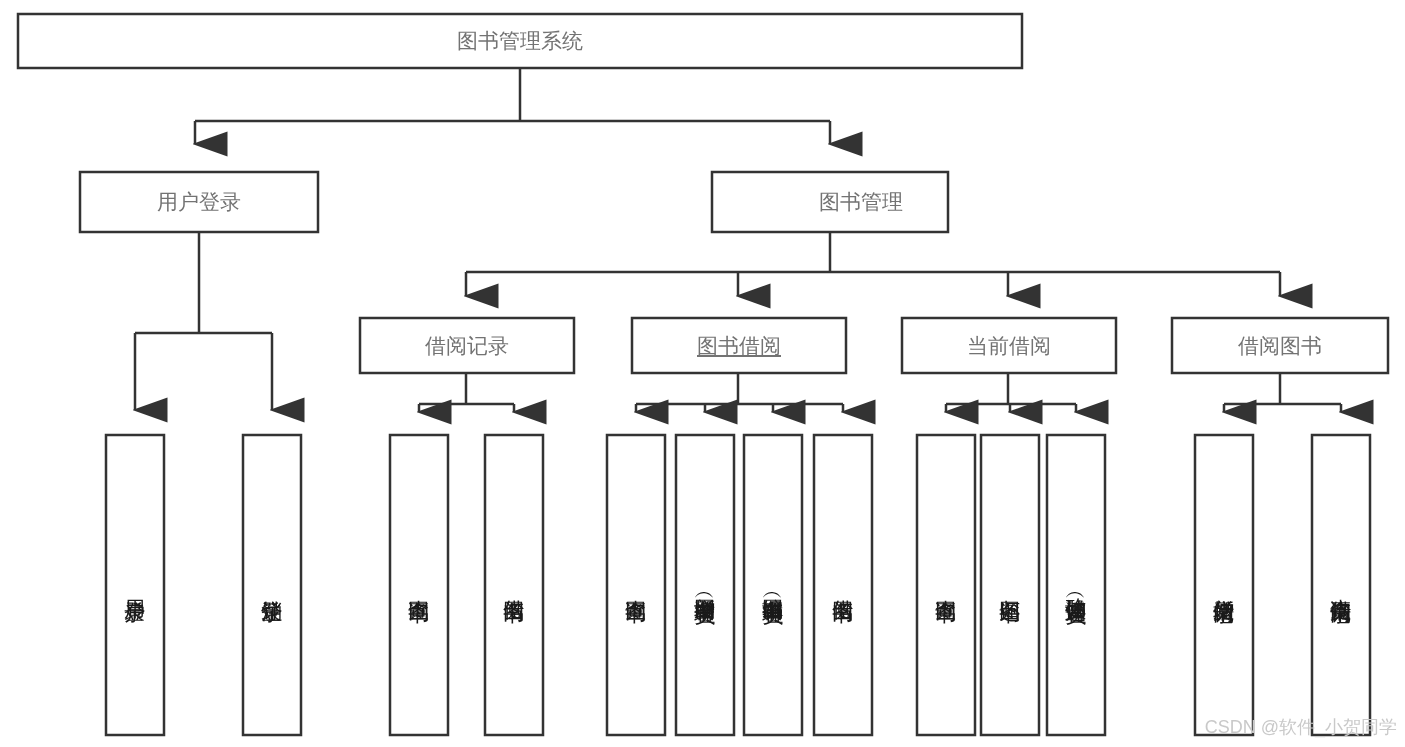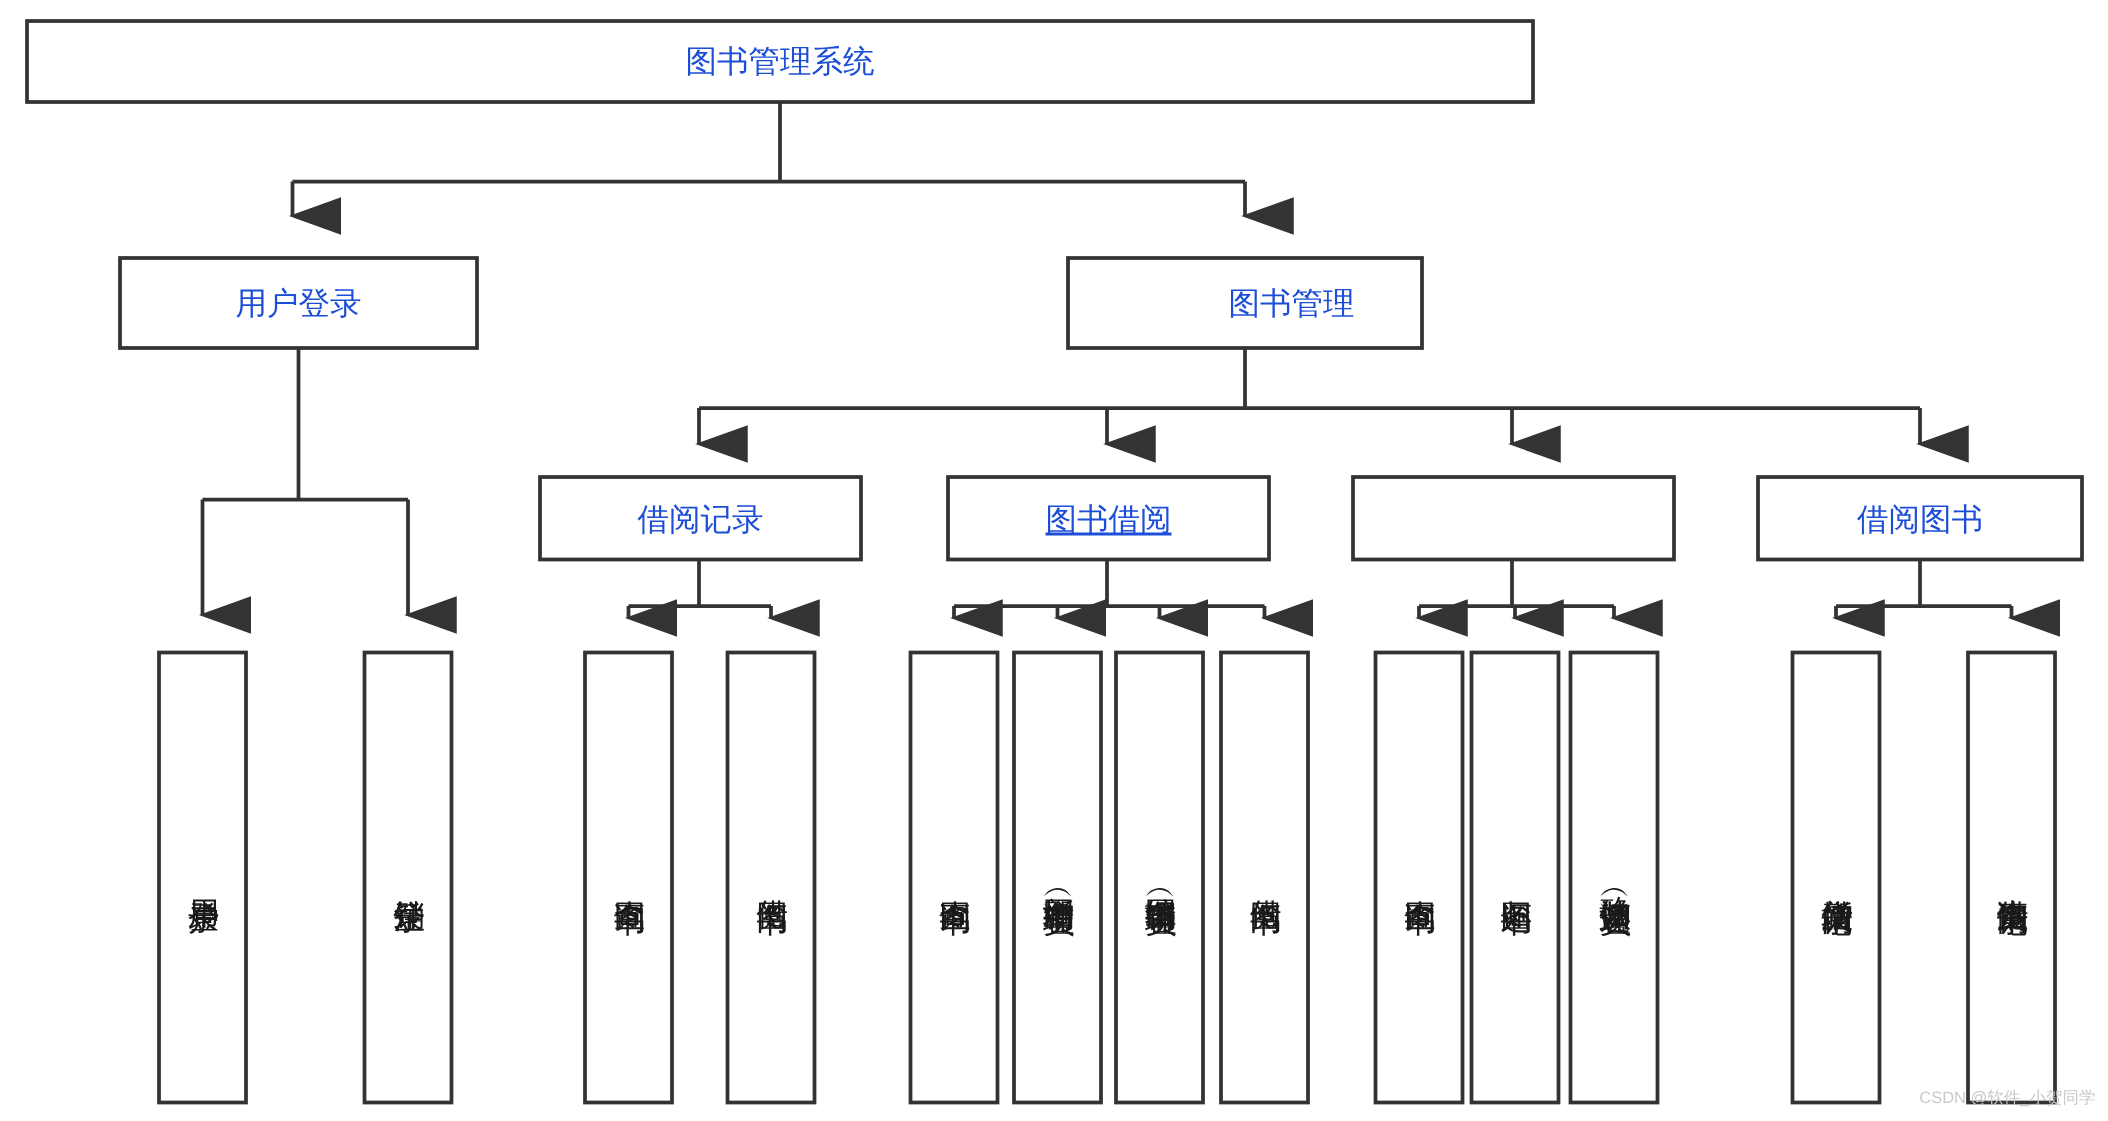--- a/index.html
+++ b/index.html
@@ -54,21 +54,21 @@
     color: #1a1a1a;
     pointer-events: none;
     white-space: nowrap;
   }
   .hlabel-wrap {
     position: absolute;
     display: flex;
     align-items: center;
     justify-content: center;
     font-size: 21px;
-    color: #1d4ed8;
+    color: #737373;
     pointer-events: none;
     white-space: nowrap;
   }
 </style>
 </head>
 <body>
 
 <div id="diagram-root">
 
   <svg id="diagram-svg" viewBox="0 0 1405 747" xmlns="http://www.w3.org/2000/svg">
@@ -159,20 +159,23 @@
   <div class="hlabel-wrap" style="left:743px; top:172px; width:236px; height:60px;">
     <span>图书管理</span>
   </div>
 
   <div class="hlabel-wrap" style="left:360px; top:318px; width:214px; height:55px;">
     <span>借阅记录</span>
   </div>
   <div class="hlabel-wrap" style="left:632px; top:318px; width:214px; height:55px;text-decoration:underline;">
     <span>图书借阅</span>
   </div>
+  <div class="hlabel-wrap" style="left:902px; top:318px; width:214px; height:55px;">
+    <span>当前借阅</span>
+  </div>
   <div class="hlabel-wrap" style="left:1172px; top:318px; width:216px; height:55px;">
     <span>借阅图书</span>
   </div>
 
   <div class="vlabel-wrap" style="left:106px; top:435px; width:58px; height:300px;">
     <span>用户登录</span>
   </div>
   <div class="vlabel-wrap" style="left:243px; top:435px; width:58px; height:300px;">
     <span>注销登录</span>
   </div>
@@ -207,17 +210,17 @@
     <span>确认归还（管理员）</span>
   </div>
 
   <div class="vlabel-wrap" style="left:1195px; top:435px; width:58px; height:300px;">
     <span>新增借阅记录</span>
   </div>
   <div class="vlabel-wrap" style="left:1312px; top:435px; width:58px; height:300px;">
     <span>查询借阅记录</span>
   </div>
 
-  <div style="position:absolute; right:8px; bottom:8px; font-size:11px; color:#c9c9c9; white-space:nowrap;">
+  <div style="position:absolute; right:8px; bottom:8px; font-size:18px; color:#c9c9c9; white-space:nowrap;">
     <span>CSDN @软件_小贺同学</span>
   </div>
 
 </div>
 
 </body></html>

